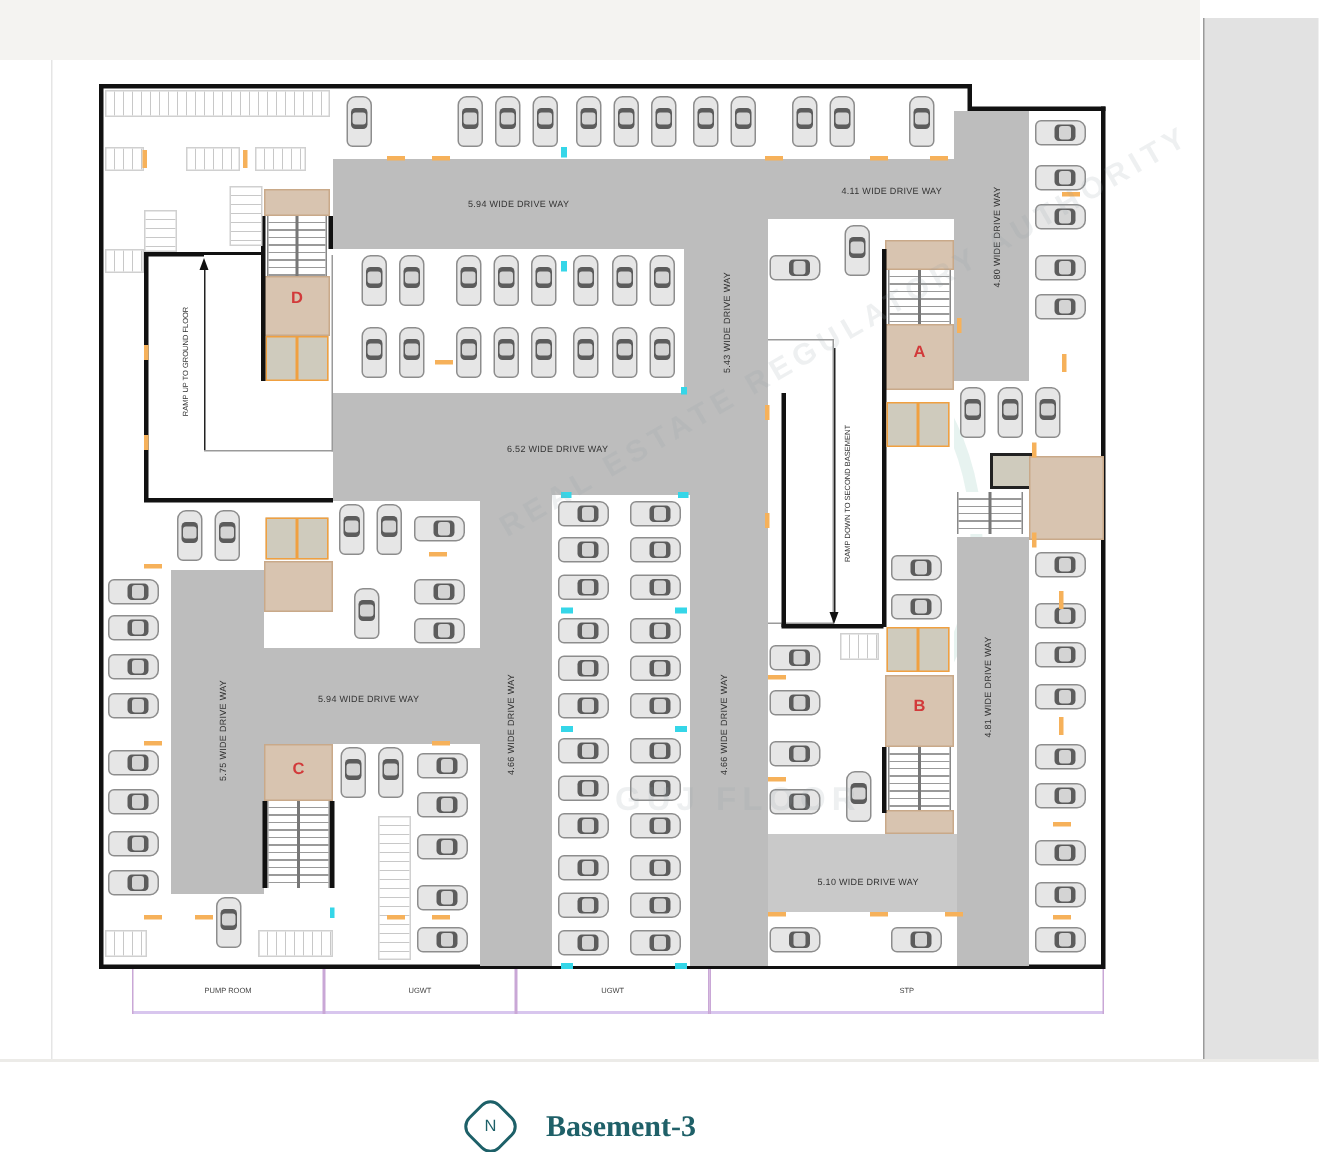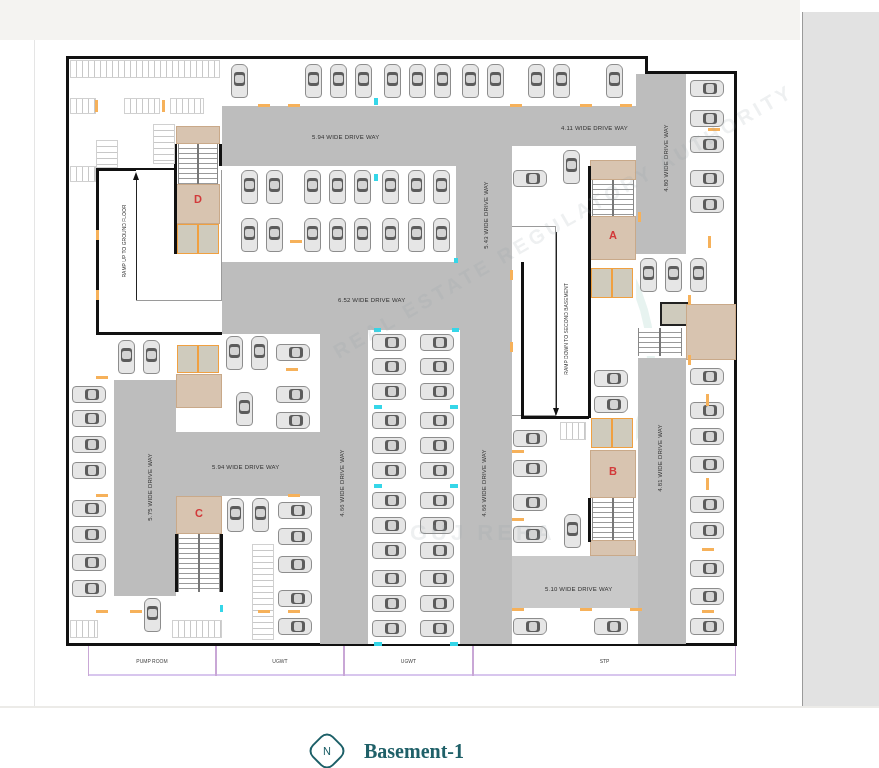--- a/index.html
+++ b/index.html
@@ -330,29 +330,29 @@
     <div class="cyan" style="left:452px; top:328px; width:7px; height:4px;"></div>
     <div class="cyan" style="left:374px; top:405px; width:8px; height:4px;"></div>
     <div class="cyan" style="left:450px; top:405px; width:8px; height:4px;"></div>
     <div class="cyan" style="left:374px; top:484px; width:8px; height:4px;"></div>
     <div class="cyan" style="left:450px; top:484px; width:8px; height:4px;"></div>
     <div class="cyan" style="left:374px; top:642px; width:8px; height:4px;"></div>
     <div class="cyan" style="left:450px; top:642px; width:8px; height:4px;"></div>
     <div class="cyan" style="left:220px; top:605px; width:3px; height:7px;"></div>
 
     <div class="wm-text" style="left:300px; top:210px; transform: rotate(-30deg); font-size:20px;">REAL ESTATE REGULATORY AUTHORITY</div>
-    <div class="wm-text" style="left:410px; top:520px; font-size:22px;">GUJ RERA</div>
+    <div class="wm-text" style="left:410px; top:520px; font-size:22px;">GUJ FLOOR</div>
 
     <div class="services">
       <div class="svc" style="left:0; width:128px;"><span>PUMP ROOM</span></div>
       <div class="svc" style="left:128px; width:128px;"><span>UGWT</span></div>
       <div class="svc" style="left:256px; width:129px;"><span>UGWT</span></div>
       <div class="svc" style="left:385px; width:263px;"><span>STP</span></div>
     </div>
   </div>
 
   <div class="title-bar">
     <div class="north">
         <span>N</span>
       </div>
-    <div class="subtitle">Basement-1</div>
+    <div class="subtitle">Basement-3</div>
   </div>
 </div>
 
 </body></html>

